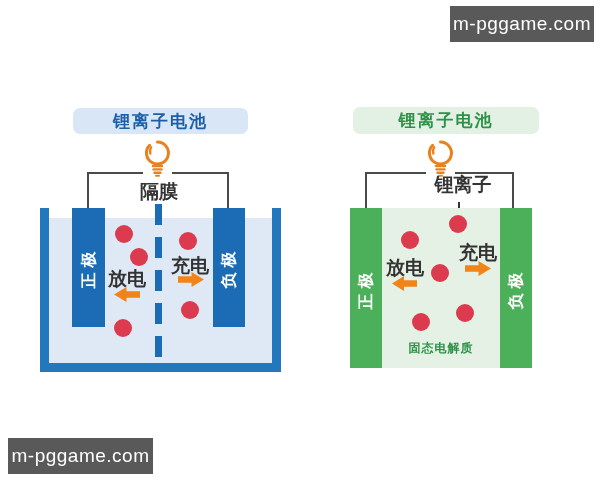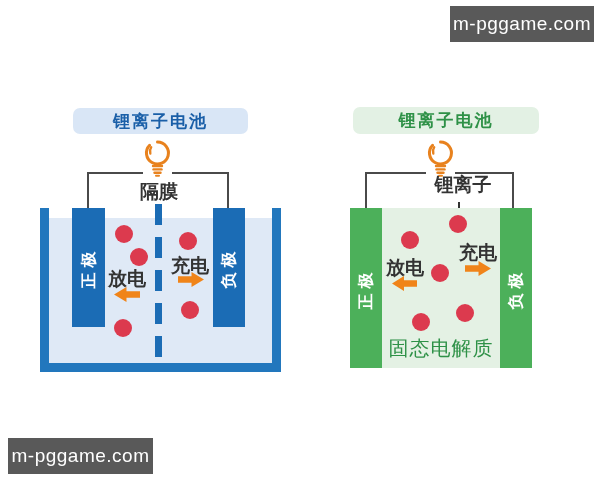--- a/index.html
+++ b/index.html
@@ -23,21 +23,21 @@
   .electrode-green{background:var(--green);}
   .electrode span{transform:rotate(-90deg);color:#fff;font-weight:bold;font-size:16px;letter-spacing:5px;white-space:nowrap;}
   .liquid{background:var(--blue-light);}
   .wall{background:var(--blue-border);}
   .dashed-sep{background:repeating-linear-gradient(180deg,var(--blue-dark) 0 21px,transparent 21px 33px);}
   .electrolyte{background:var(--green-light);}
   .ion-dot{position:absolute;width:18px;height:18px;border-radius:50%;background:var(--red);}
   .arrow{background:var(--orange);}
   .arrow-right{clip-path:polygon(0 28%,52% 28%,52% 0,100% 50%,52% 100%,52% 72%,0 72%);}
   .arrow-left{clip-path:polygon(100% 28%,48% 28%,48% 0,0 50%,48% 100%,48% 72%,100% 72%);}
-  .electrolyte-label{color:var(--green-text);font-size:20px;font-weight:normal;display:flex;align-items:center;justify-content:center;letter-spacing:1px;white-space:nowrap;}
+  .electrolyte-label{color:var(--green-text);font-size:12px;font-weight:bold;display:flex;align-items:center;justify-content:center;letter-spacing:1px;white-space:nowrap;}
   .pointer-line{background:var(--ink);}
   svg .bulb-stroke{stroke:var(--bulb);}
 </style>
 </head>
 <body>
 
 <div id="canvas">
 
   <div class="abs watermark" style="left:450px;top:6px;width:144px;height:36px;">m-pggame.com</div>
   <div class="abs watermark" style="left:8px;top:438px;width:145px;height:36px;">m-pggame.com</div>

